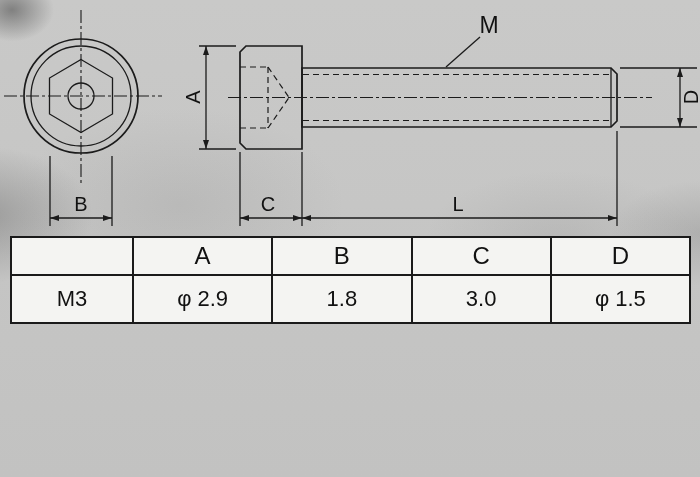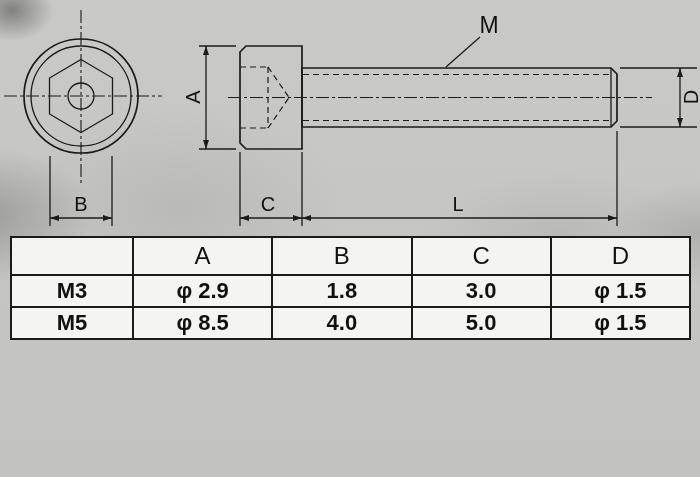--- a/index.html
+++ b/index.html
@@ -26,21 +26,21 @@
   #spec-table {
     position:absolute; top:236px; left:10px; width:681px;
     border-collapse:collapse; table-layout:fixed;
   }
   #spec-table th, #spec-table td {
     border:2px solid #1a1a1a; background:#f4f4f2;
     text-align:center; vertical-align:middle; color:#111;
     overflow:hidden; white-space:nowrap;
   }
   #spec-table thead th { height:38px; font-size:24px; font-weight:400; }
-  #spec-table tbody td { height:32px; font-size:22px; font-weight:700; }
+  #spec-table tbody td { height:48px; font-size:22px; font-weight:400; }
   col.size-col { width:122px; }
 </style>
 </head>
 <body>
 
 <div id="screen">
 
   <svg id="drawing" width="700" height="234" viewBox="0 0 700 234">
 
     <g>
@@ -138,23 +138,16 @@
       </tr>
     </thead>
     <tbody>
       <tr>
         <td>M3</td>
         <td>φ 2.9</td>
         <td>1.8</td>
         <td>3.0</td>
         <td>φ 1.5</td>
       </tr>
-      <tr>
-        <td>M5</td>
-        <td>φ 8.5</td>
-        <td>4.0</td>
-        <td>5.0</td>
-        <td>φ 1.5</td>
-      </tr>
     </tbody>
   </table>
 
 </div>
 
 </body></html>

